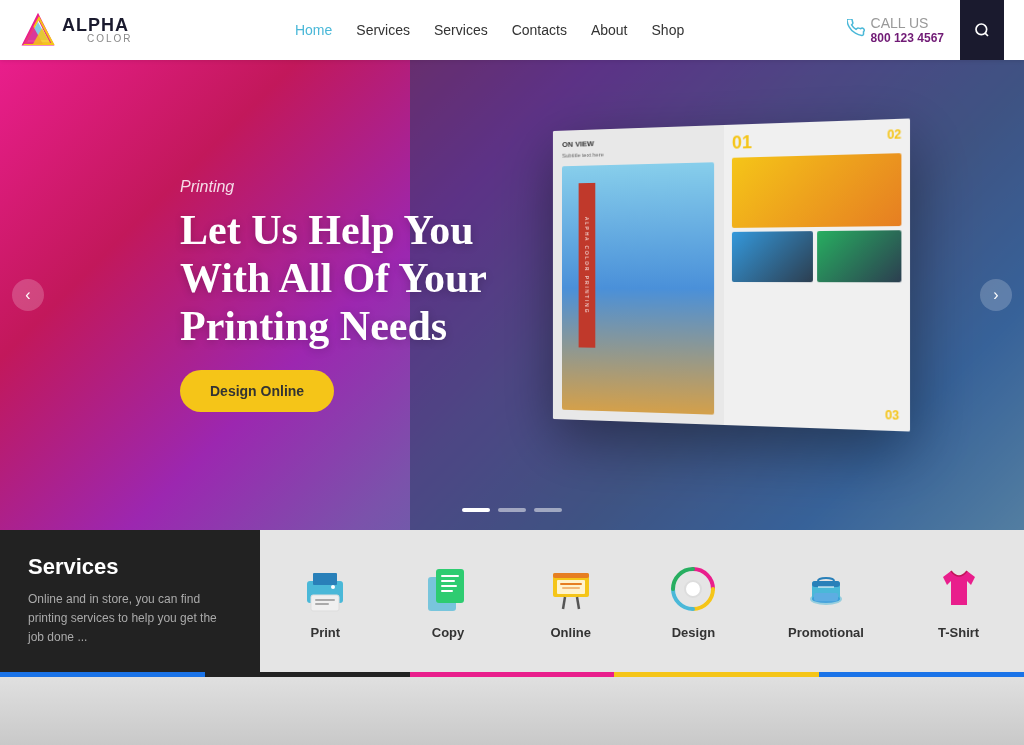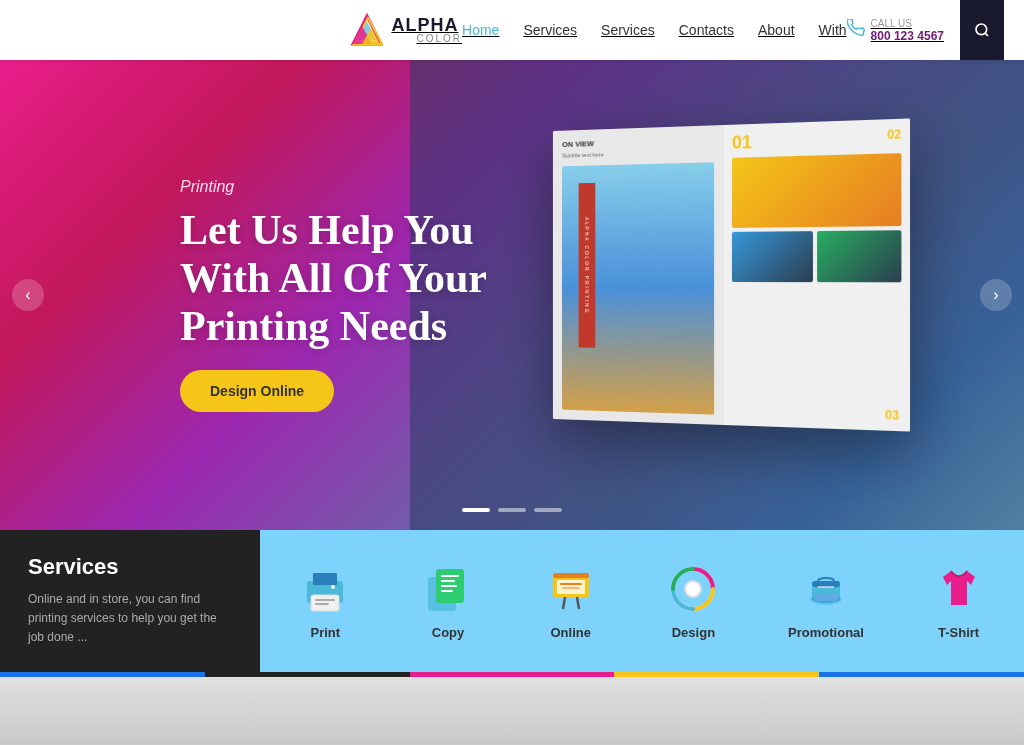--- a/index.html
+++ b/index.html
@@ -2,28 +2,27 @@
 <html><head>
   <meta charset="utf-8">
   <style>
     * { margin: 0; padding: 0; box-sizing: border-box; }
     body { font-family: 'Arial', sans-serif; width: 1024px; overflow-x: hidden; background: #fff; }
 
     
     .header {
       display: flex;
       align-items: center;
-      justify-content: flex-end;
+      justify-content: space-between;
       padding: 0 20px;
       height: 60px;
       background: #fff;
       box-shadow: 0 1px 4px rgba(0,0,0,0.1);
       position: relative;
       z-index: 10;
-      text-decoration: underline;
     }
     .logo {
       display: flex;
       align-items: center;
       gap: 6px;
     }
     .logo-icon {
       width: 36px;
       height: 36px;
     }
@@ -71,21 +70,21 @@
     }
     .phone-icon-wrap {
       color: #4ab8d8;
       font-size: 16px;
     }
     .phone-info {
       display: flex;
       flex-direction: column;
     }
     .call-us {
-      font-size: 10px;
+      font-size: 14px;
       color: #999;
     }
     .phone-number {
       font-size: 12px;
       font-weight: 700;
       color: #701a75;
     }
     .search-btn {
       width: 44px;
       height: 60px;
@@ -289,21 +288,21 @@
       font-size: 12px;
       color: #aaa;
       line-height: 1.6;
     }
     .services-right {
       flex: 1;
       display: flex;
       align-items: center;
       justify-content: space-around;
       padding: 16px 4px;
-      background: #7dd3fc;
+      background: #e5e5e5;
     }
     .service-item {
       display: flex;
       flex-direction: column;
       align-items: center;
       gap: 8px;
       cursor: pointer;
     }
     .service-icon {
       width: 56px;
@@ -364,21 +363,21 @@
       <span class="color">COLOR</span>
     </div>
   </div>
 
   <nav class="nav">
     <a href="#" class="active">Home</a>
     <a href="#">Services</a>
     <a href="#">Services</a>
     <a href="#">Contacts</a>
     <a href="#">About</a>
-    <a href="#">With</a>
+    <a href="#">Shop</a>
   </nav>
 
   <div class="header-right">
     <div class="phone-area">
       <span class="phone-icon-wrap">
         <svg width="18" height="18" viewBox="0 0 24 24" fill="none" stroke="#4ab8d8" stroke-width="2">
           <path d="M22 16.92v3a2 2 0 01-2.18 2 19.79 19.79 0 01-8.63-3.07A19.5 19.5 0 013.07 10.8 19.79 19.79 0 01.01 2.19 2 2 0 012 0h3a2 2 0 012 1.72c.127.96.361 1.903.7 2.81a2 2 0 01-.45 2.11L6.09 7.91a16 16 0 006 6l1.27-1.27a2 2 0 012.11-.45c.907.339 1.85.573 2.81.7A2 2 0 0122 16.92z"></path>
         </svg>
       </span>
       <div class="phone-info">

